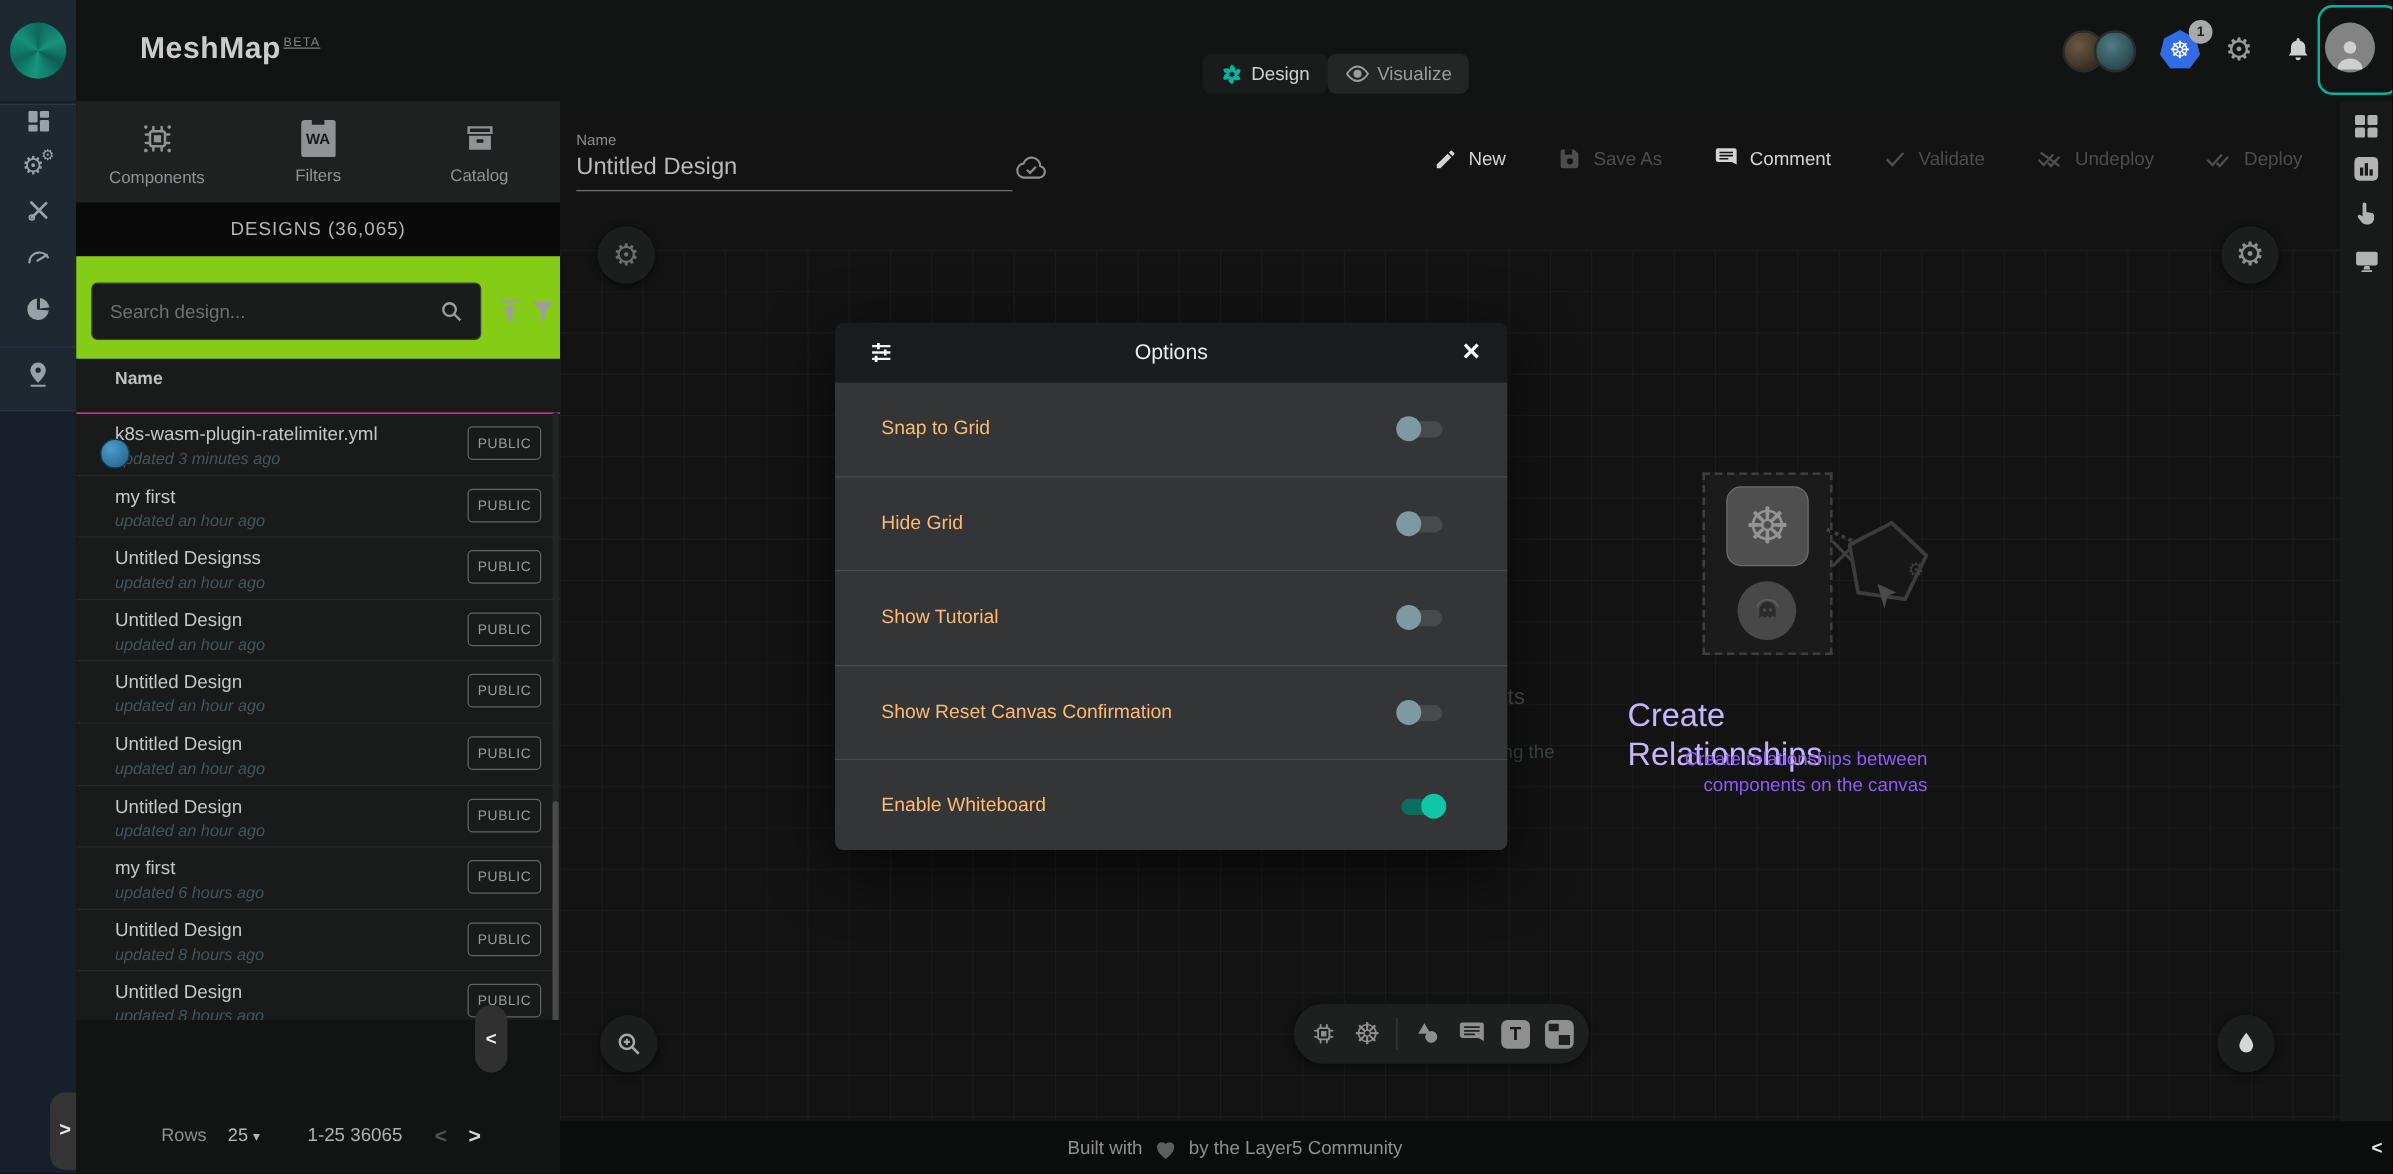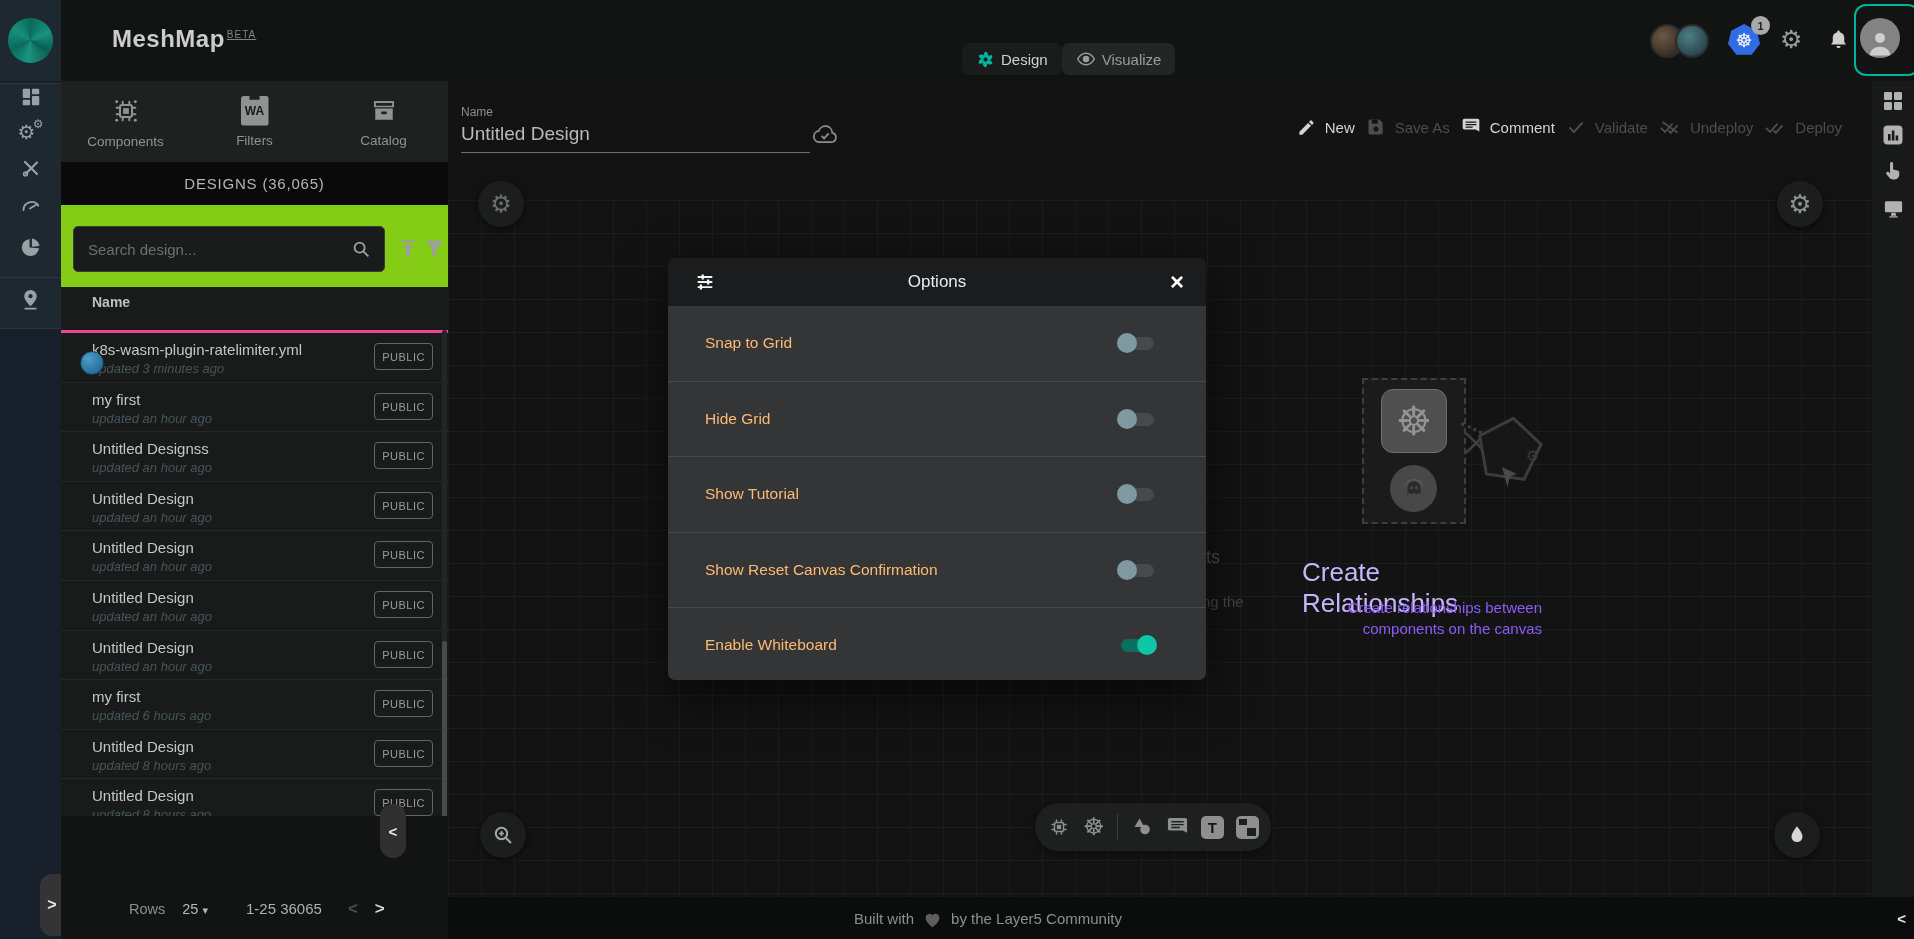--- a/index.html
+++ b/index.html
@@ -47,21 +47,21 @@
   .ptab.active{color:#e8e8e8;}
   .ptab.active .underline{position:absolute;left:18px;right:18px;bottom:0;height:3px;background:#00B39F;}
   .sec-header{position:absolute;left:0;top:81px;width:387px;height:43px;background:#0a0a0a;
     display:flex;align-items:center;justify-content:center;font-size:15px;color:#b5b5b5;letter-spacing:.8px;}
   .search-wrap{position:absolute;left:0;top:124px;width:387px;height:82px;background:#84cc16;}
   .search-box{position:absolute;left:12px;top:21px;width:310px;height:44px;border:1px solid #3a3c3c;border-radius:5px;background:#1a1c1c;}
   .search-box input{position:absolute;left:12px;top:0;width:250px;height:42px;background:transparent;border:none;outline:none;
     color:#bdbdbd;font-size:15px;font-family:"Liberation Sans",sans-serif;}
   .search-box input::placeholder{color:#6f6f6f;}
   .col-name{position:absolute;left:31px;top:213px;font-size:14px;font-weight:bold;color:#c0c0c0;}
-  .list{position:absolute;left:0;top:249px;width:387px;border-top:3px solid #ec4899;}
+  .list{position:absolute;left:0;top:249px;width:387px;border-top:1px solid #ec4899;}
   .lrow{position:relative;height:48.6px;border-bottom:1px solid #262727;}
   .row-name{position:absolute;left:31px;top:8px;font-size:15px;color:#c6c6c6;white-space:nowrap;}
   .row-sub{position:absolute;left:31px;top:28px;font-size:13px;font-style:italic;color:#46545a;}
   .vis-badge{position:absolute;right:15px;top:10px;border:1px solid #646464;border-radius:4px;color:#9b9b9b;
     font-size:11px;letter-spacing:.5px;padding:7px 7px 6px;}
   .scrollbar{position:absolute;right:1px;top:249px;width:5px;height:566px;background:#242525;border-radius:3px;}
   .scroll-thumb{position:absolute;right:1px;top:560px;width:5px;height:250px;background:#4a4a4a;border-radius:3px;}
   .blue-dot{position:absolute;left:19px;top:270px;width:22px;height:22px;border-radius:50%;
     background:radial-gradient(circle at 35% 30%,#4d9dc9,#1d5c84);border:1px solid #0e3a52;}
   .panel-bottom{position:absolute;left:0;top:735px;width:387px;height:123px;background:#121414;}
@@ -73,21 +73,21 @@
   
   .canvas{left:448px;top:81px;width:1424px;height:816px;background:#131313;overflow:hidden;}
   .canvas-grid{position:absolute;left:0;top:119px;width:1424px;height:697px;
     background-image:linear-gradient(#1c1c1c 1px,transparent 1px),linear-gradient(90deg,#1c1c1c 1px,transparent 1px);
     background-size:33px 33px;}
   .name-label{position:absolute;left:13px;top:24px;font-size:12px;color:#8d8d8d;}
   .name-input{position:absolute;left:13px;top:42px;width:345px;background:transparent;border:none;outline:none;
     border-bottom:0px;color:#b9b9b9;font-size:19px;font-family:"Liberation Sans",sans-serif;padding:0 0 8px 0;}
   .name-underline{position:absolute;left:13px;top:71px;width:349px;height:1px;background:#6f6f6f;}
   .cloud-ic{position:absolute;left:362px;top:40px;color:#8f8f8f;}
-  .actions{position:absolute;right:30px;top:36px;display:flex;gap:11px;}
+  .actions{position:absolute;right:30px;top:36px;display:flex;gap:41px;}
   .action{display:flex;align-items:center;gap:9px;font-size:15px;}
   .action.on{color:#d4d4d4;}
   .action.off{color:#4d4d4d;}
   .circle-btn{position:absolute;width:46px;height:46px;border-radius:50%;background:#1c1d1d;
     display:flex;align-items:center;justify-content:center;box-shadow:0 2px 7px rgba(0,0,0,.55);}
   .bottom-pill{position:absolute;left:587px;top:722px;width:236px;height:48px;border-radius:24px;background:#1e2020;
     display:flex;align-items:center;justify-content:space-evenly;color:#8f8f8f;box-shadow:0 2px 8px rgba(0,0,0,.5);}
   .pill-div{width:1px;height:26px;background:#3a3a3a;}
 
   

